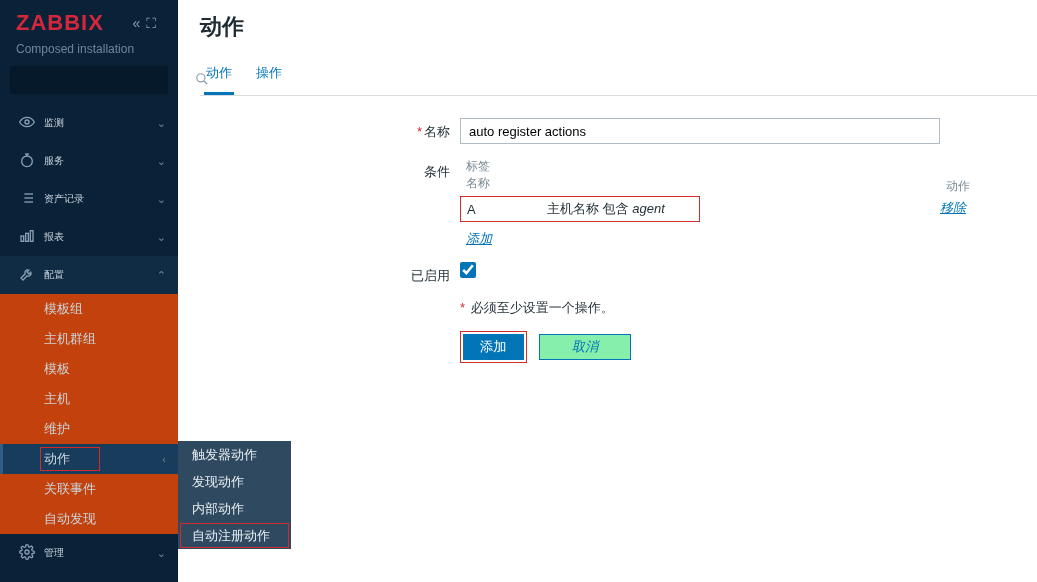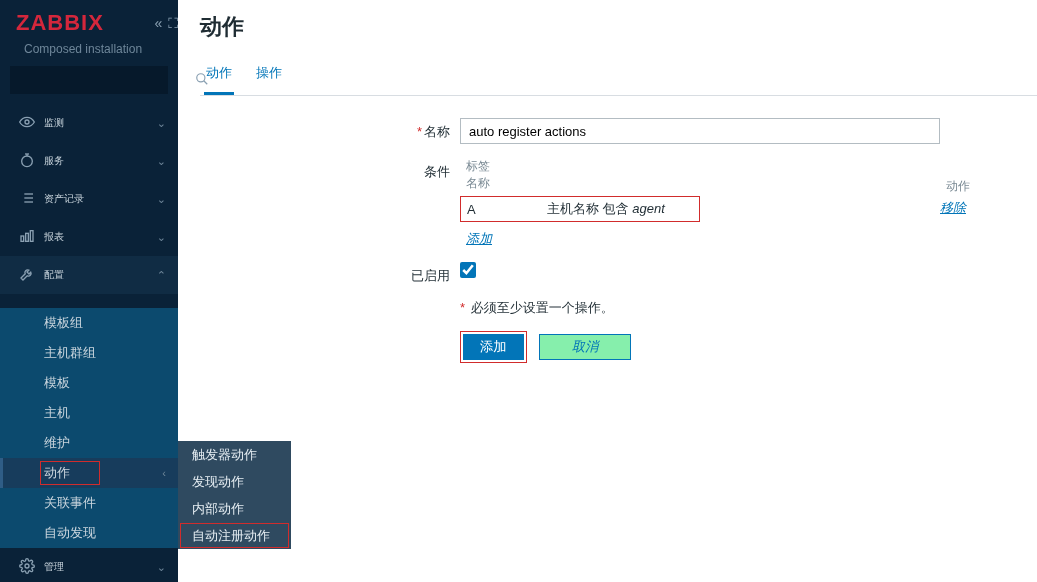--- a/index.html
+++ b/index.html
@@ -1,36 +1,36 @@
 <!DOCTYPE html>
 <html><head>
 <meta charset="utf-8">
 <style>
   * { box-sizing: border-box; margin: 0; padding: 0; font-family: Arial, "Microsoft YaHei", sans-serif; }
   body { width: 1037px; height: 582px; overflow: hidden; background: #fff; font-size: 13px; color: #1f2c33; }
   .wrap { display: flex; height: 100%; }
 
   
   .sidebar { width: 178px; background: #0a2238; color: #b8c4cc; display: flex; flex-direction: column; position: relative; }
-  .sb-top { padding: 10px 0 6px 16px; display: flex; align-items: center; }
+  .sb-top { padding: 10px 22px 6px 16px; display: flex; align-items: center; }
   .logo { color: #d4273c; font-weight: bold; font-size: 22px; letter-spacing: 1px; flex: 1; }
   .sb-top .icn { color: #8aa0b2; font-size: 14px; margin-left: 6px; cursor: pointer; }
-  .subtitle { padding: 0 16px 10px 24px; color: #6e8699; font-size: 12px; }
+  .subtitle { padding: 0 16px 10px 16px; color: #6e8699; font-size: 12px; }
   .searchbox { margin: 0 10px 10px 10px; background: #06192b; height: 28px; display: flex; align-items: center; padding: 0 8px; }
   .searchbox input { flex: 1; background: transparent; border: none; color: #b8c4cc; outline: none; }
   .search-icn { color: #8aa0b2; }
 
   .nav { flex: 1; overflow: hidden; }
   .nav-item { display: flex; align-items: center; height: 38px; padding: 0 12px 0 16px; cursor: pointer; color: #c7d3db; }
   .nav-item .ic { width: 22px; text-align: center; color: #8aa0b2; margin-right: 6px; font-size: 14px; }
   .nav-item .lbl { flex: 1; font-size: 10px; }
   .nav-item .chev { color: #6e8699; font-size: 11px; }
   .nav-item.expanded { background: #102c44; justify-content: flex-end; }
 
-  .subnav { background: #0c4a6e; margin-top: 14px; }
+  .subnav { background: #c2410c; }
   .subnav-item { height: 30px; line-height: 30px; padding-left: 44px; color: #cbd6de; font-size: 13px; cursor: pointer; position: relative; }
   .subnav-item.active { background: #173c5c; }
   .subnav-item.active::before { content:""; position:absolute; left:0; top:0; bottom:0; width:3px; background:#2f5d86; }
   .subnav-item.boxed::after { content:""; position:absolute; left:40px; right:78px; top:3px; bottom:3px; border:1px solid #d12c2c; pointer-events:none; }
   .subnav-item .chev { float: right; margin-right: 12px; color:#6e8699; font-size:11px; }
 
   
   .flyout { position: absolute; left: 178px; width: 113px; background: #2f4a60; top: 441px; }
   .fly-item { height: 27px; line-height: 27px; padding-left: 14px; color: #e5edf2; font-size: 13px; cursor: pointer; position: relative; }
   .fly-item.boxed::after { content:""; position:absolute; left:2px; right:2px; top:1px; bottom:1px; border:1px solid #d12c2c; pointer-events:none; }

